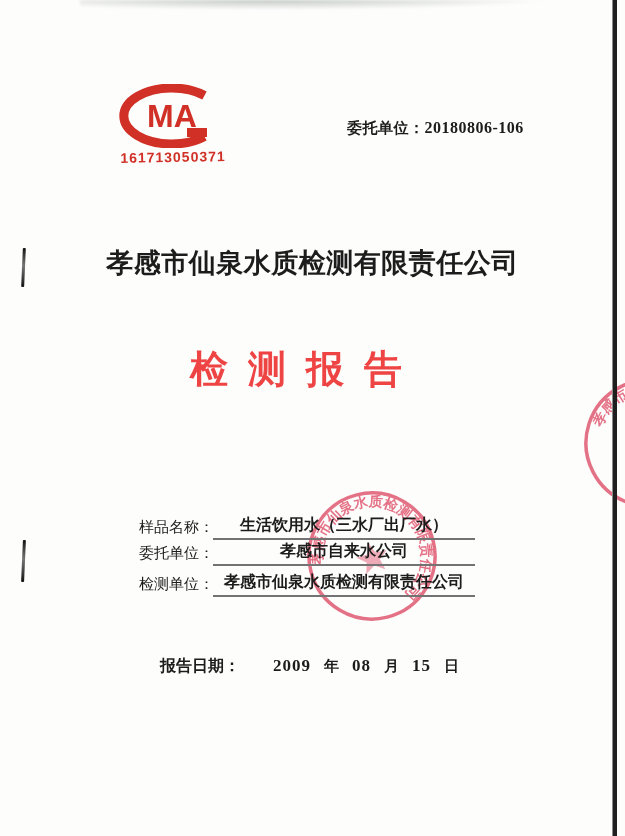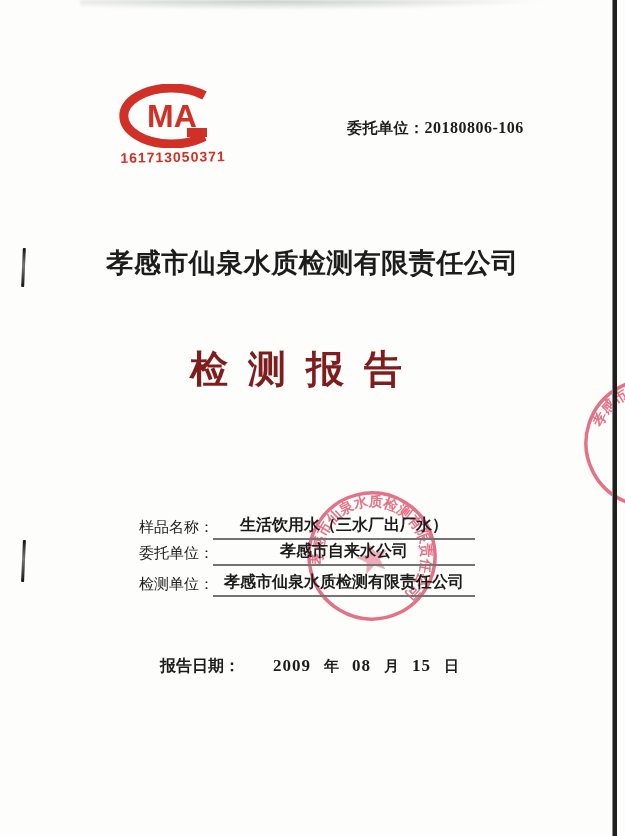--- a/index.html
+++ b/index.html
@@ -46,21 +46,21 @@
   }
 
   
   .company-title{
     position:absolute;left:0;top:245px;width:625px;text-align:center;
     font-size:27px;font-weight:bold;letter-spacing:.5px;margin:0;
   }
   .doc-title{
     position:absolute;left:190px;top:344px;margin:0;white-space:nowrap;
     font-family:"Liberation Serif","DejaVu Serif",serif;
-    font-size:38px;font-weight:600;letter-spacing:20px;color:#7f1d1d;
+    font-size:38px;font-weight:600;letter-spacing:20px;color:#ef4444;
   }
 
   
   .field-row{position:absolute;left:139px;display:flex;align-items:flex-end;}
   .field-row .field-label{
     font-size:15px;font-weight:normal;white-space:nowrap;padding-bottom:3px;width:72px;
   }
   .field-row .field-line{
     margin-left:2px;width:262px;border-bottom:2px solid #737373;
     display:flex;justify-content:center;align-items:flex-end;padding-bottom:2px;

